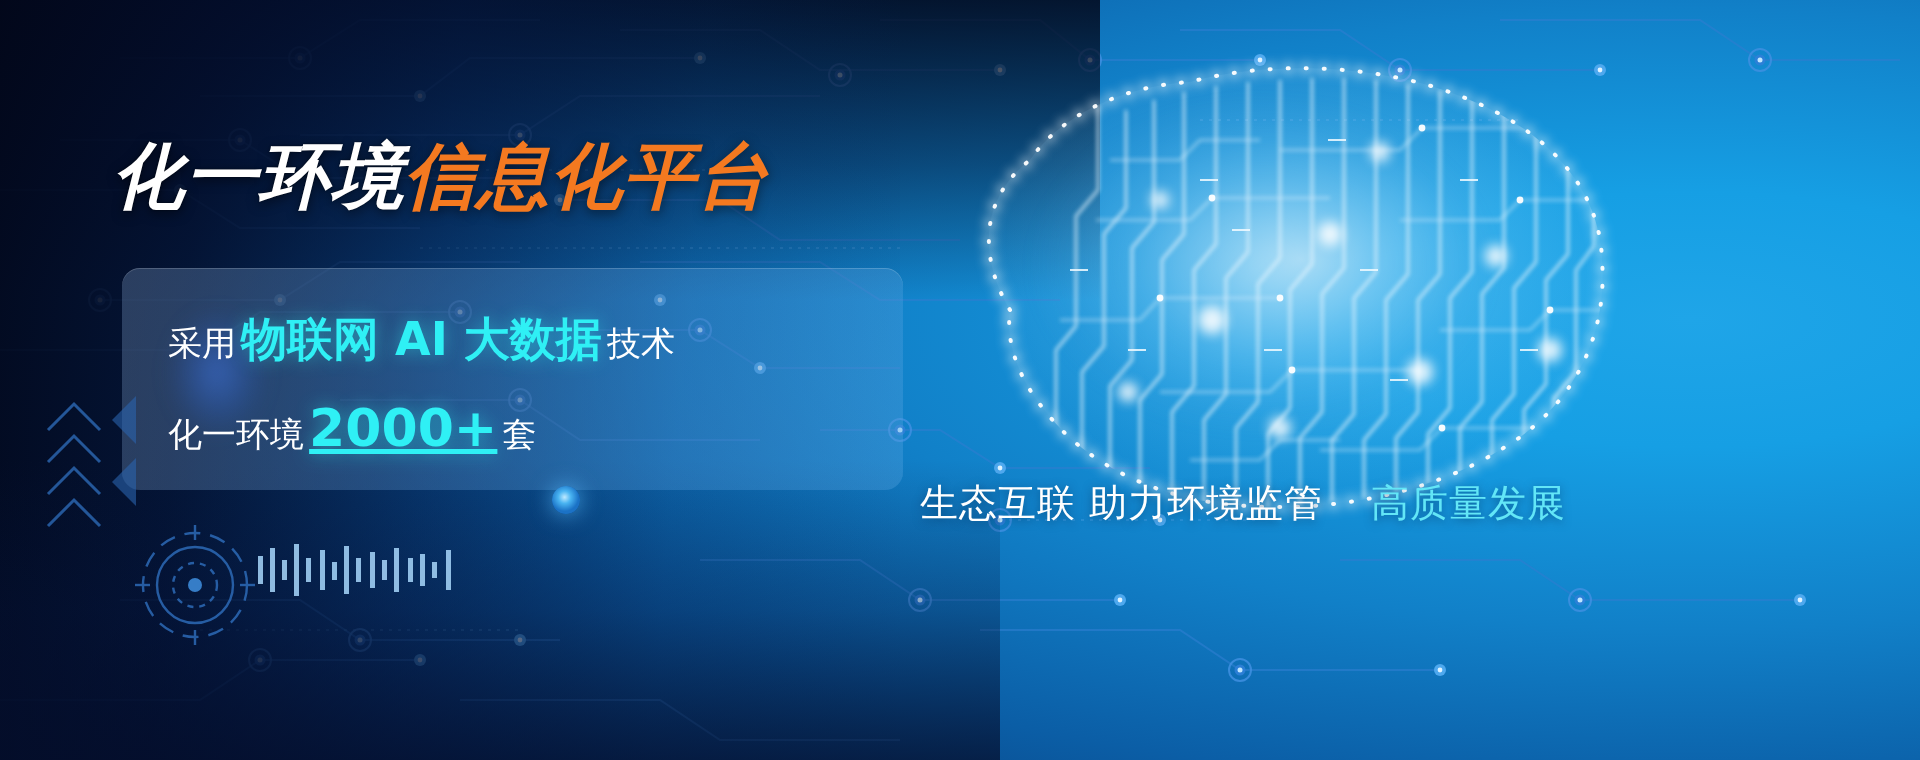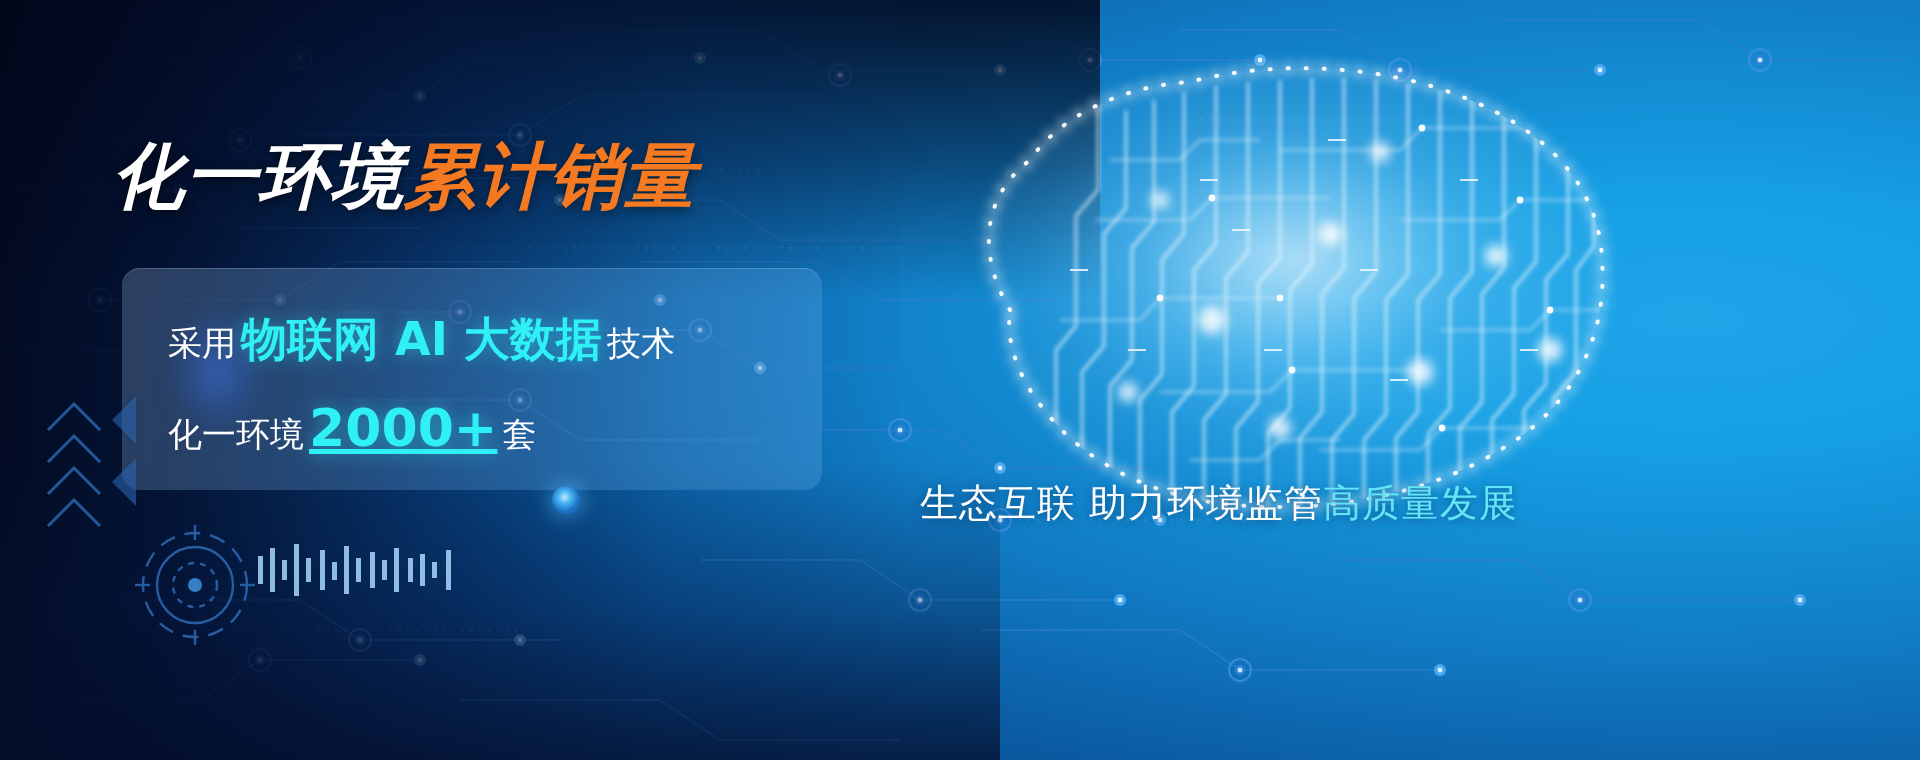--- a/index.html
+++ b/index.html
@@ -56,21 +56,21 @@
     text-shadow:0 3px 12px rgba(0,0,0,.55), 0 0 2px rgba(0,0,0,.6);
     text-align:right;
   }
   .headline .o{
     color:#f47920;
     text-shadow:0 3px 12px rgba(0,0,0,.5);
   }
 
   
   .card{
-    position:absolute;left:122px;top:268px;width:700px;height:222px;
+    position:absolute;left:122px;top:268px;width:781px;height:222px;
     border-radius:18px;
     background:linear-gradient(110deg, rgba(120,150,190,.34) 0%, rgba(96,146,200,.33) 38%, rgba(78,150,214,.36) 70%, rgba(88,165,225,.34) 100%);
     box-shadow:inset 0 1px 0 rgba(255,255,255,.18);
     overflow:hidden;
   }
   .card:before{
     content:"";position:absolute;left:30px;top:22px;width:130px;height:165px;
     background:radial-gradient(50% 50% at 50% 50%, rgba(70,130,255,.48) 0%, rgba(50,110,230,.22) 45%, rgba(30,90,200,0) 78%);
     filter:blur(10px);
   }
@@ -88,21 +88,21 @@
          text-shadow:0 0 18px rgba(47,240,245,.45);text-decoration:underline;}
 
   
   .tagline{
     position:absolute;left:920px;top:484px;white-space:nowrap;
     font-family:"DejaVu Sans","Liberation Sans",sans-serif;
     font-size:38px;line-height:1;letter-spacing:1px;
     text-shadow:0 2px 10px rgba(3,40,80,.55);
   }
   .tagline .w{color:#ffffff;}
-  .tagline .c{color:#62e6f7;}
+  .tagline .c{color:#62e6f7;margin-left:48px;}
 
   
   .bl-chevrons{position:absolute;left:40px;top:390px;pointer-events:none;}
   .bl-hud{position:absolute;left:130px;top:520px;pointer-events:none;}
   .bl-bars{position:absolute;left:258px;top:540px;pointer-events:none;}
   .big-dot{
     position:absolute;left:552px;top:486px;width:28px;height:28px;border-radius:50%;
     background:radial-gradient(50% 50% at 45% 40%, #bfe9ff 0%, #49b4f2 45%, #1b72c6 100%);
     box-shadow:0 0 22px rgba(90,190,255,.75);pointer-events:none;
   }
@@ -327,21 +327,21 @@
                  C 690 110, 740 170, 742 240
                  C 748 320, 710 390, 640 430
                  C 570 474, 470 492, 388 486
                  C 300 482, 226 444, 186 392
                  C 156 356, 146 320, 150 290 Z" fill="none" stroke="#ffffff" stroke-width="4" stroke-linecap="round" stroke-dasharray="1 17"></path>
       </g>
     </svg>
   </div>
 
   <div class="headline">
-    <span class="w">化一环境</span><span class="o">累计销量</span>
+    <span class="w">化一环境</span><span class="o">信息化平台</span>
   </div>
 
   <div class="card">
     <div class="card-line line1">
       <span class="t-sm">采用</span>
       <span class="t-big">物联网 AI 大数据</span>
       <span class="t-sm">技术</span>
     </div>
     <div class="card-line line2">
       <span class="t-sm">化一环境</span>

